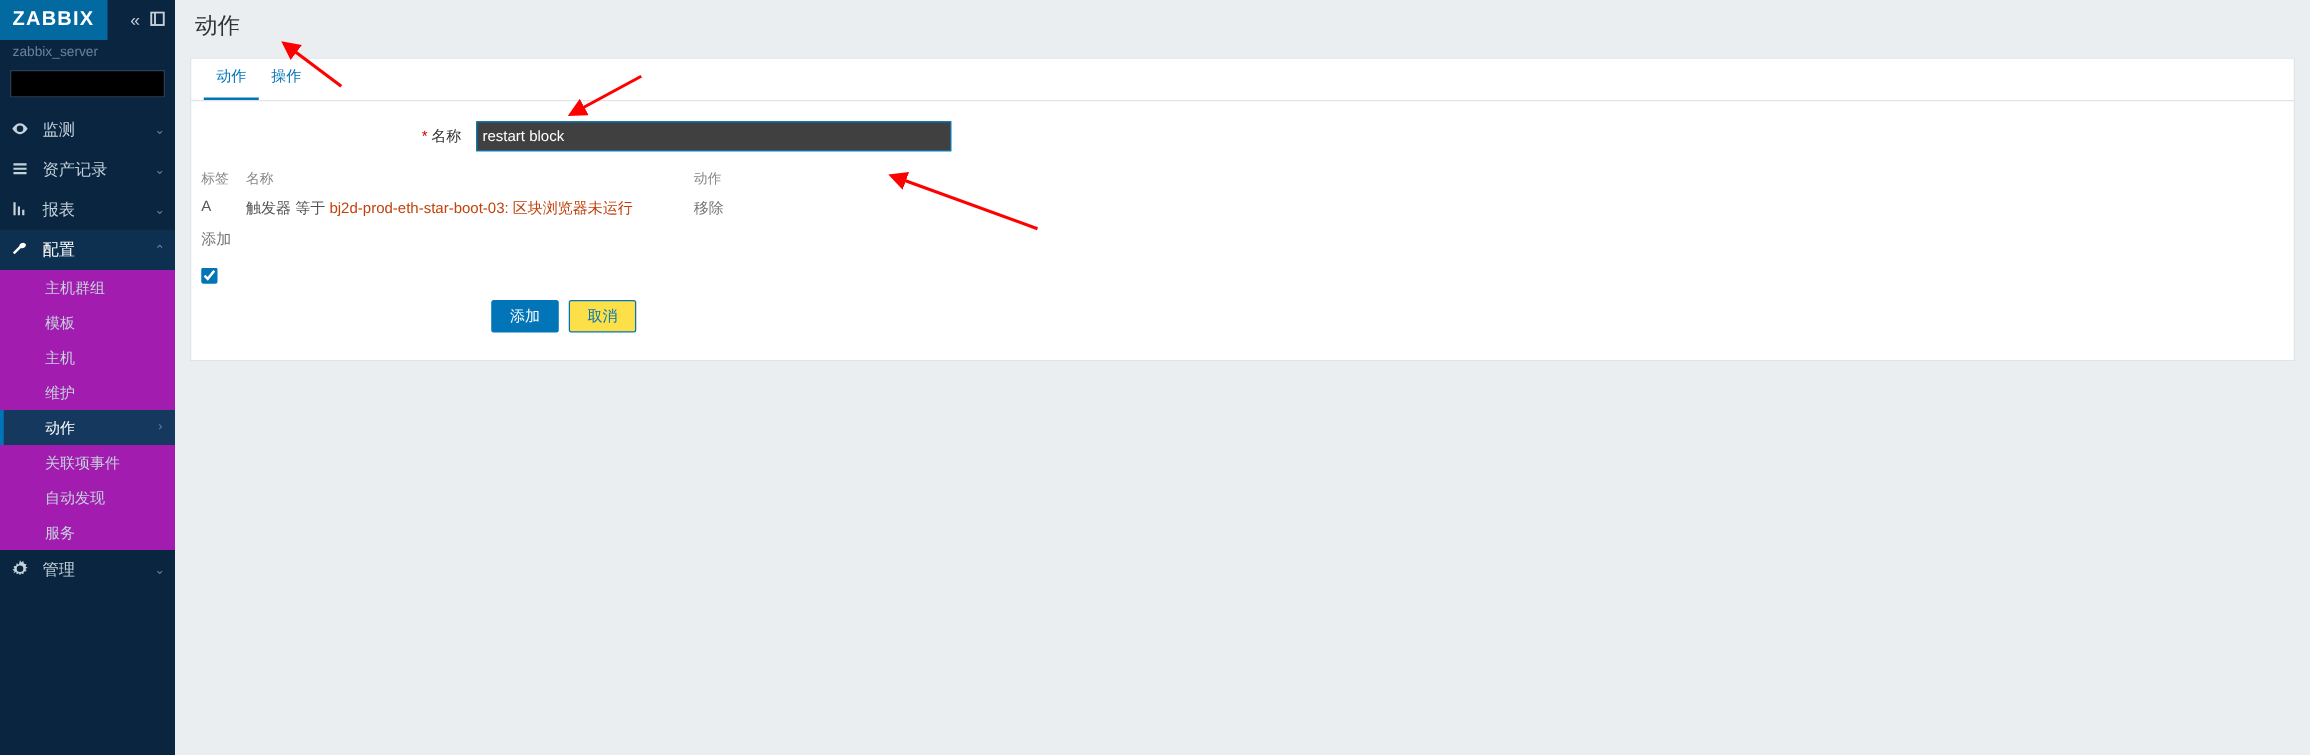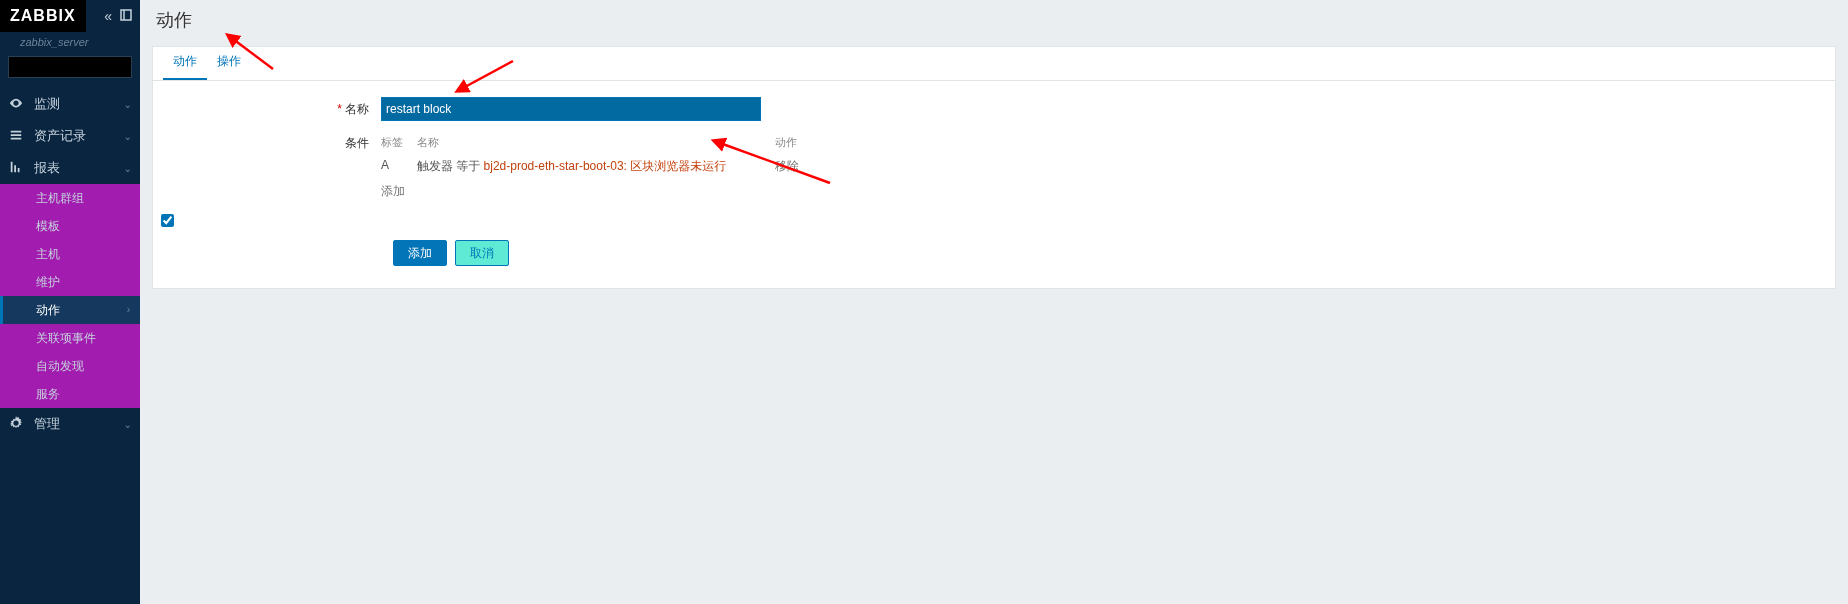--- a/index.html
+++ b/index.html
@@ -3,24 +3,24 @@
 <meta charset="utf-8">
 <style>
 * { box-sizing: border-box; margin: 0; padding: 0; }
 body { font-family: Arial, "Microsoft YaHei", sans-serif; font-size: 12px; background: #ebeef0; width: 1848px; height: 604px; overflow: hidden; }
 
 .layout { display: flex; height: 604px; }
 
 
 .sidebar { width: 140px; background: #0a2540; color: #c5d2dc; display: flex; flex-direction: column; flex-shrink: 0; }
 .sidebar-top { display: flex; align-items: center; height: 32px; }
-.logo { background: #000000; color: #fff; font-weight: bold; font-size: 16px; padding: 6px 10px; letter-spacing: 1px; height: 32px; display:flex; align-items:center;text-align:center; }
+.logo { background: #0369a1; color: #fff; font-weight: bold; font-size: 16px; padding: 6px 10px; letter-spacing: 1px; height: 32px; display:flex; align-items:center;text-align:center; }
 .sidebar-collapse { flex: 1; display: flex; justify-content: flex-end; gap: 8px; padding-right: 8px; color: #c5d2dc; font-size: 14px; }
 .collapse-btn { cursor: pointer; }
-.server-name { color: #6b8299; font-size: 11px; padding: 4px 20px 8px; font-style: italic; }
+.server-name { color: #6b8299; font-size: 11px; padding: 4px 10px 8px; }
 .search-wrap { padding: 0 8px 10px; }
 .search-box { display: flex; align-items: center; background: #000; border: 1px solid #2a3f54; height: 22px; padding: 0 4px; }
 .search-input { flex: 1; background: transparent; border: none; outline: none; color: #fff; font-size: 11px; }
 .search-icon-el { color: #8a9aab; font-size: 13px; }
 
 .nav-section { }
 .nav-item { display: flex; align-items: center; height: 32px; padding: 0 8px; color: #c5d2dc; cursor: pointer; gap: 10px; }
 .nav-item.active { background: #0e3050; color: #fff; }
 .nav-icon { width: 16px; text-align: center; font-size: 14px; }
 .nav-label { flex: 1; font-size: 13px; }
@@ -41,38 +41,38 @@
 .tab.active { border-bottom: 2px solid #0275b8; }
 
 .form-body { padding: 16px 8px 22px; }
 
 .form-row { display: flex; align-items: flex-start; margin-bottom: 10px; }
 .form-label { width: 220px; text-align: right; padding-right: 12px; padding-top: 4px; color: #333; font-size: 12px; }
 .req { color: #d40000; margin-right: 3px; }
 .form-field { flex: 0 0 auto; }
 
 .text-input { width: 380px; height: 24px; border: 1px solid #0275b8; padding: 0 4px; font-size: 12px; color: #222; background: #cde4f7; }
-.text-input.selected { background: #0369a1; color: #fff; }
+.text-input.selected { background: #404040; color: #fff; }
 
 .cond-table { border-collapse: collapse; font-size: 12px; color: #555; width: 454px; }
 .cond-table th { text-align: left; font-weight: normal; color: #888; padding: 4px 10px 4px 0; font-size: 11px; }
 .cond-table td { padding: 4px 10px 4px 0; vertical-align: top; }
 .cond-italic { color: #c2410c; }
 .link { color: #737373; cursor: pointer; text-decoration: none; }
 .th-action { text-align:left; width:60px; }
 
 .checkbox-el { accent-color: #0275b8; }
 
 .err-msg { color: #d40000; font-size: 12px; margin-left: 232px; margin-bottom: 10px; }
 .err-msg .req { margin-right: 2px; }
 
 .btn-row { margin-left: 232px; display: flex; gap: 8px; }
 .btn { height: 26px; padding: 0 14px; font-size: 12px; border-radius: 2px; cursor: pointer; }
 .btn.primary { background: #0275b8; color: #fff; border: 1px solid #0275b8; }
-.btn.secondary { background: #5eead4; color: #0275b8; border: 1px solid #0275b8; }
+.btn.secondary { background: #fde047; color: #0275b8; border: 1px solid #0275b8; }
 
 
 .arrow { position: absolute; pointer-events: none; }
 .arrow svg { overflow: visible; }
 
 </style>
 </head>
 <body>
 
 <div class="layout">
@@ -122,20 +122,27 @@
       </div>
 
       <div class="nav-item">
         <span class="nav-icon"><svg width="14" height="14" viewBox="0 0 16 16">
               <path d="M2 14V2h2v12zM6 14V6h2v8zM10 14V9h2v5z" fill="#c5d2dc"></path>
             </svg></span>
         <span class="nav-label">报表</span>
         <span class="nav-chevron">⌄</span>
       </div>
 
+      <div class="nav-item active">
+        <span class="nav-icon"><svg width="14" height="14" viewBox="0 0 16 16">
+              <path d="M13.5 4a3.5 3.5 0 01-4.6 3.3L3 13l-1.5-1.5 5.7-5.9A3.5 3.5 0 0113.5 4z" fill="#fff"></path>
+            </svg></span>
+        <span class="nav-label">配置</span>
+        <span class="nav-chevron">⌃</span>
+      </div>
       <div class="subnav">
         <div class="sub-item">主机群组</div>
         <div class="sub-item">模板</div>
         <div class="sub-item">主机</div>
         <div class="sub-item">维护</div>
         <div class="sub-item active">
           <span>动作</span>
           <span class="sub-chev">›</span>
         </div>
         <div class="sub-item">关联项事件</div>
@@ -167,21 +174,20 @@
         <div class="form-row">
           <div class="form-label">
             <span class="req">*</span><span>名称</span>
           </div>
           <div class="form-field">
             <input class="text-input selected" value="restart block" style="">
           </div>
         </div>
 
         <div class="form-row">
-          <div class="form-label">条件</div>
           <div class="form-field">
             <table class="cond-table">
               <thead>
                 <tr>
                   <th>标签</th>
                   <th>名称</th>
                   <th class="th-action">动作</th>
                 </tr>
               </thead>
               <tbody>

